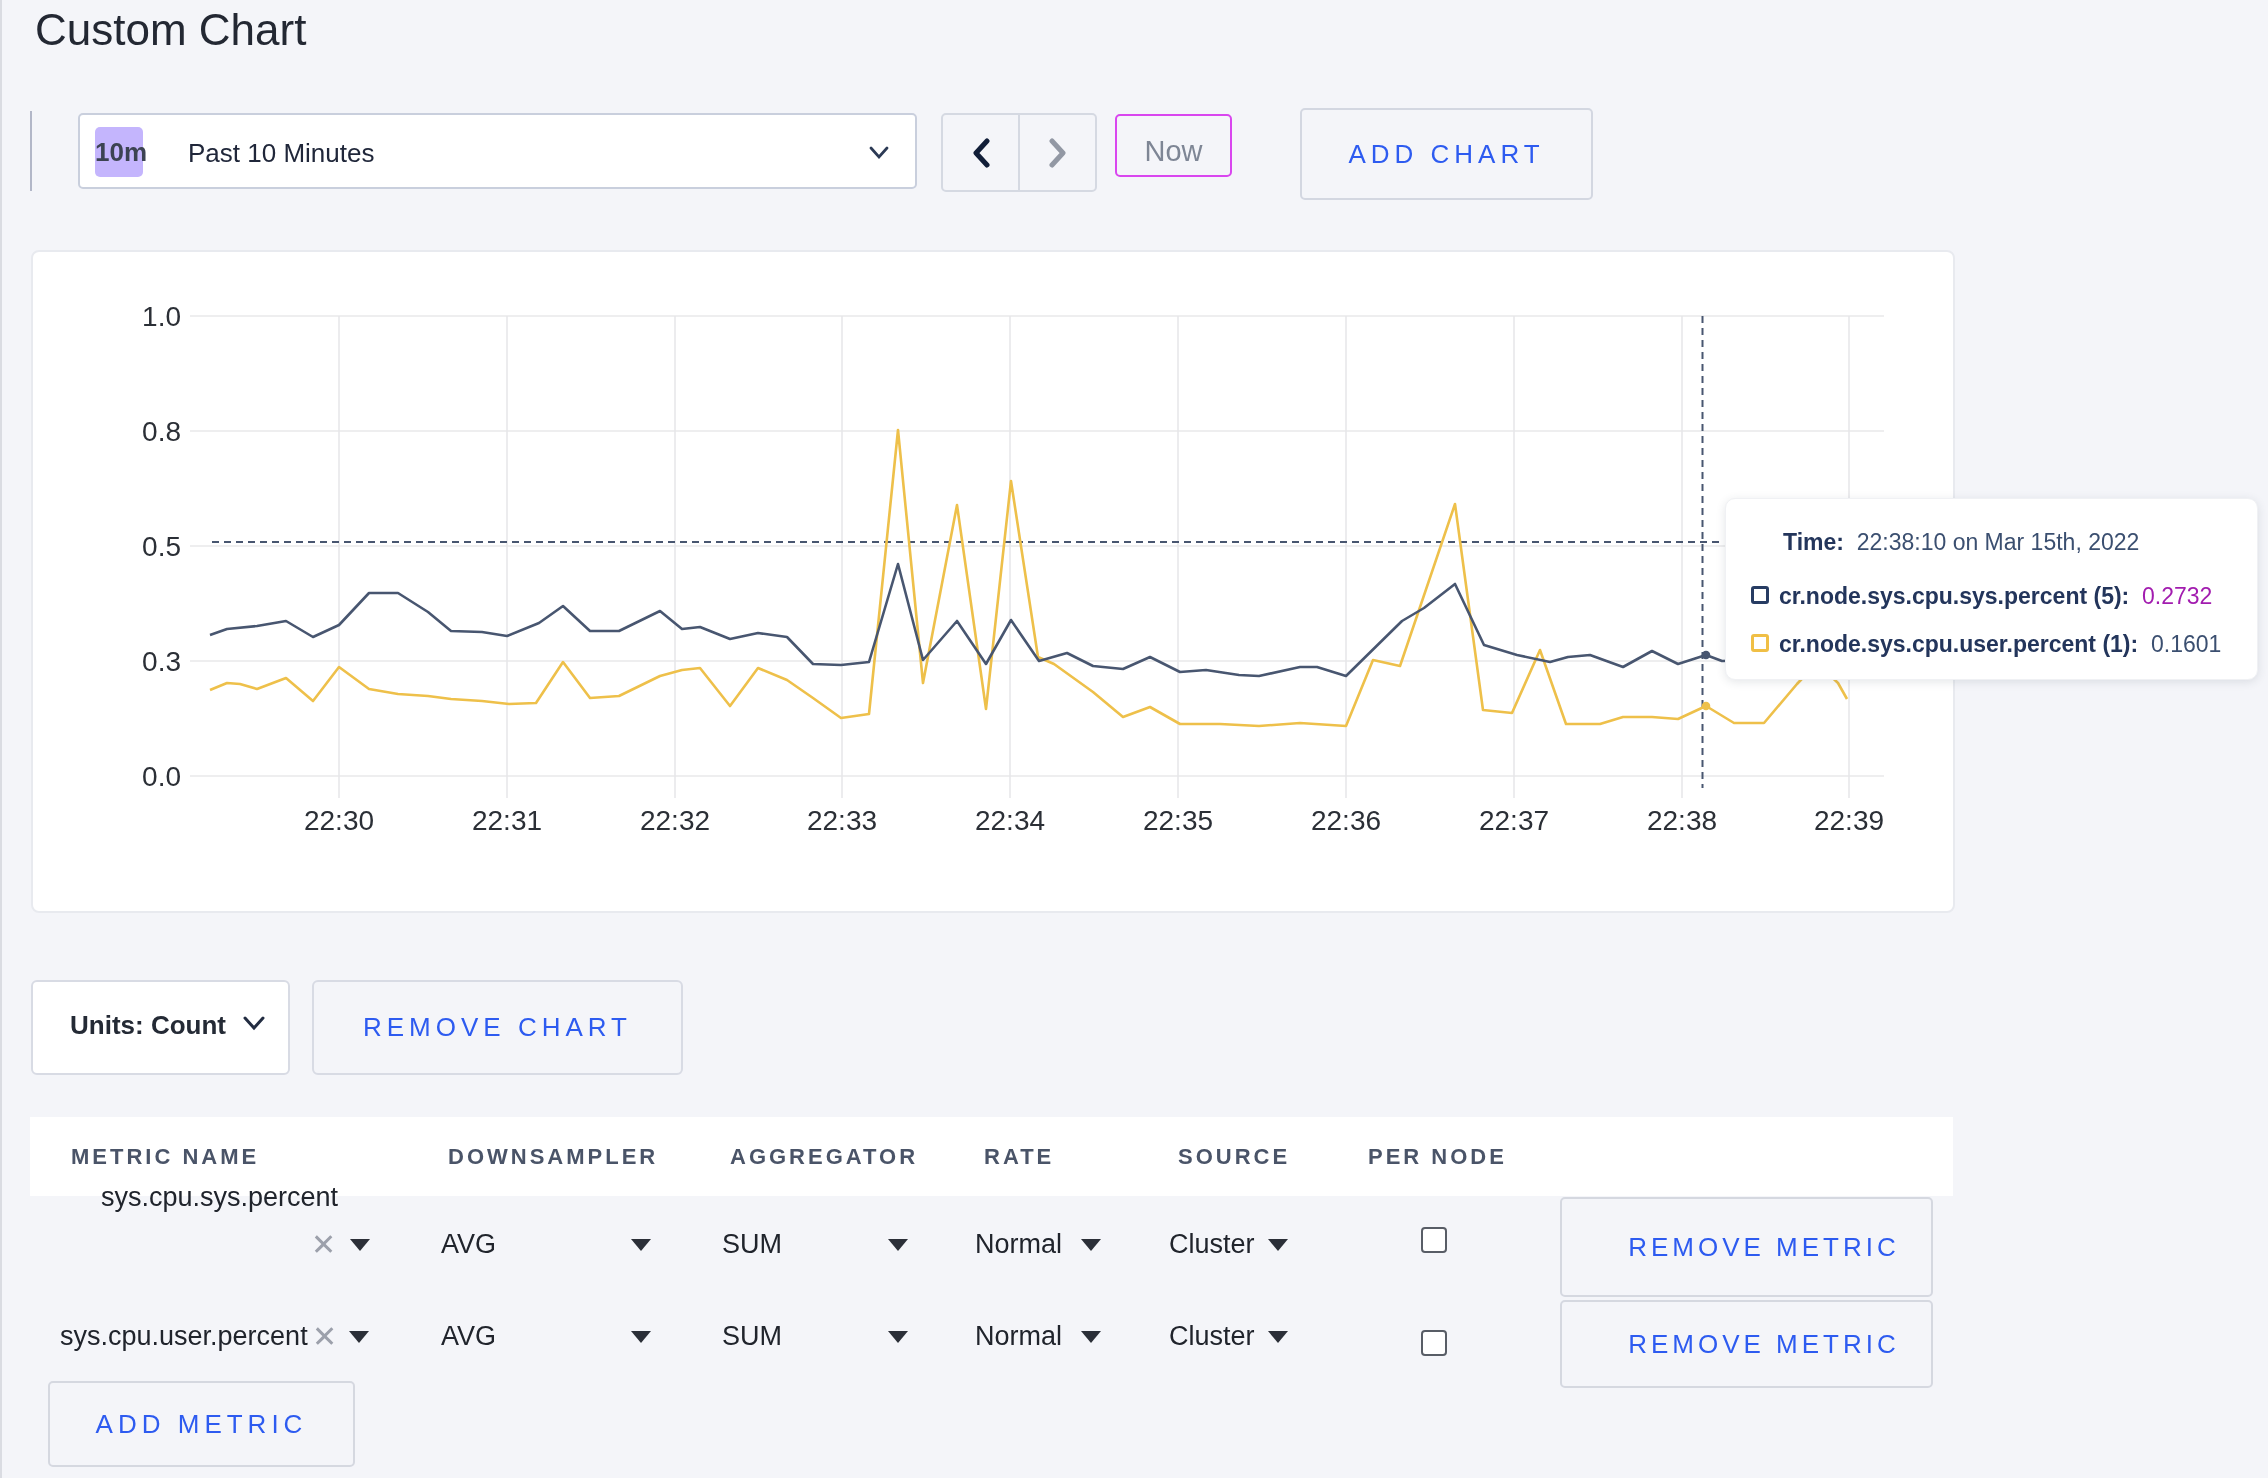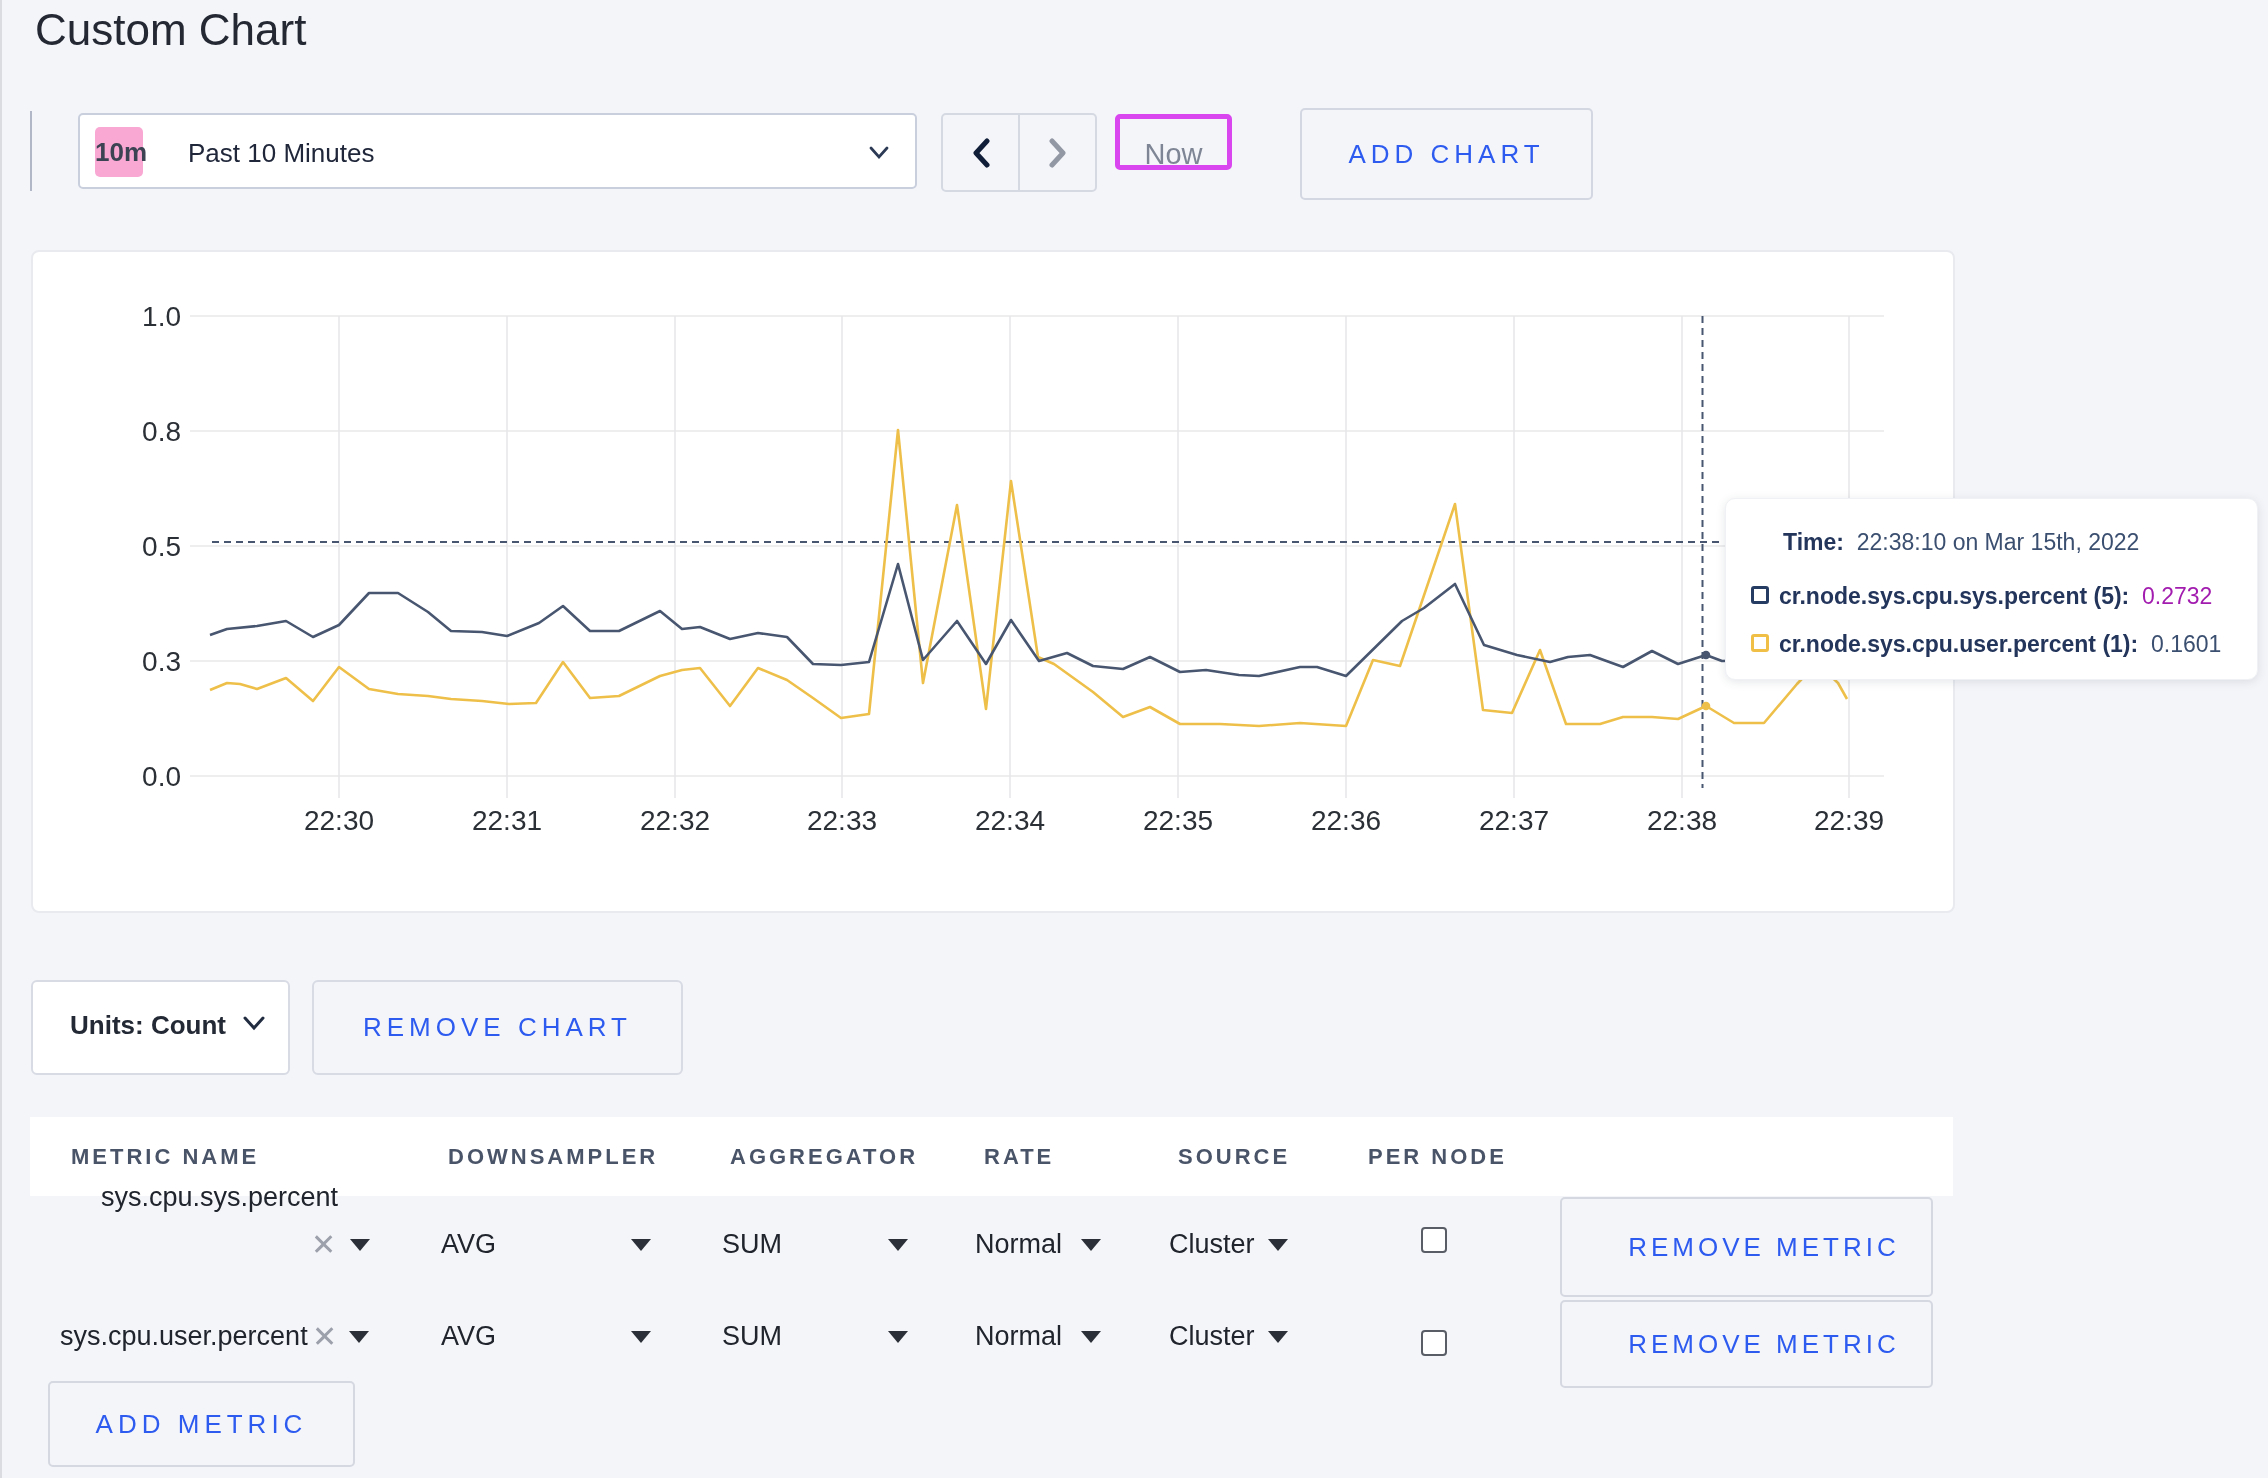--- a/index.html
+++ b/index.html
@@ -1,25 +1,25 @@
 <!DOCTYPE html>
 <html><head>
 <meta charset="utf-8">
 <style>
   * { margin:0; padding:0; box-sizing:border-box; }
   html,body { width:2268px; height:1478px; background:#f4f5f9; font-family:"Liberation Sans", sans-serif; overflow:hidden; }
   .abs { position:absolute; }
   .title { left:35px; top:5px; font-size:44px; color:#232833; letter-spacing:0px; }
   .vline { left:29.5px; top:111px; width:2.5px; height:80px; background:#b2b7c8; }
   .timebox { left:78px; top:113px; width:839px; height:76px; background:#fff; border:2px solid #c9cfdd; border-radius:5px; }
-  .badge10m { left:95px; top:127px; width:48px; height:50px; background:#f9a8d4; border-radius:5px; color:#3c4352; font-weight:bold; font-size:26px; text-align:center; line-height:50px; }
+  .badge10m { left:95px; top:127px; width:48px; height:50px; background:#c4b5fd; border-radius:5px; color:#3c4352; font-weight:bold; font-size:26px; text-align:center; line-height:50px; }
   .pastmin { left:188px; top:138px; font-size:26px; color:#20273a;text-align:center; }
   .grpbox { left:941px; top:113px; width:156px; height:79px; border:2px solid #d5d9e2; border-radius:5px; }
   .grpdiv { left:1018px; top:115px; width:2px; height:75px; background:#d5d9e2; }
-  .nowbtn { left:1115px; top:114px; width:117px; height:56px; border:5px solid #d946ef; border-radius:5px; color:#7e8695; font-size:29px; text-align:center; line-height:71px; }
+  .nowbtn { left:1115px; top:114px; width:117px; height:63px; border:2px solid #d946ef; border-radius:5px; color:#7e8695; font-size:29px; text-align:center; line-height:71px; }
   .addchart { left:1300px; top:108px; width:293px; height:92px; border:2px solid #d3d7e1; border-radius:5px; color:#2d5bf0; font-size:26px; letter-spacing:5px; text-align:center; line-height:88px; }
   .card { left:31px; top:250px; width:1924px; height:663px; background:#fff; border:2px solid #e8eaef; border-radius:8px; }
   .tooltip { left:1725px; top:498px; width:533px; height:182px; background:#fff; border-radius:10px; box-shadow:0 2px 10px rgba(50,60,80,0.13); border:1px solid #f0f1f4; }
   .ttrow { position:absolute; font-size:23px; color:#23355b; white-space:nowrap; }
   .sq { position:absolute; width:18px; height:18px; border-radius:3px; }
   .unitsbox { left:31px; top:980px; width:259px; height:95px; background:#fff; border:2px solid #d8dbe4; border-radius:6px; }
   .unitstxt { left:70px; top:1010px; font-size:26px; font-weight:bold; color:#242a35; }
   .removechart { left:312px; top:980px; width:371px; height:95px; border:2px solid #d8dbe4; border-radius:6px; color:#2d5bf0; font-size:26px; letter-spacing:5px; text-align:center; line-height:91px; }
   .thead { left:30px; top:1117px; width:1923px; height:79px; background:#fff; }
   .th { position:absolute; top:1144px; font-size:22px; font-weight:bold; letter-spacing:3px; color:#4a5468; }

